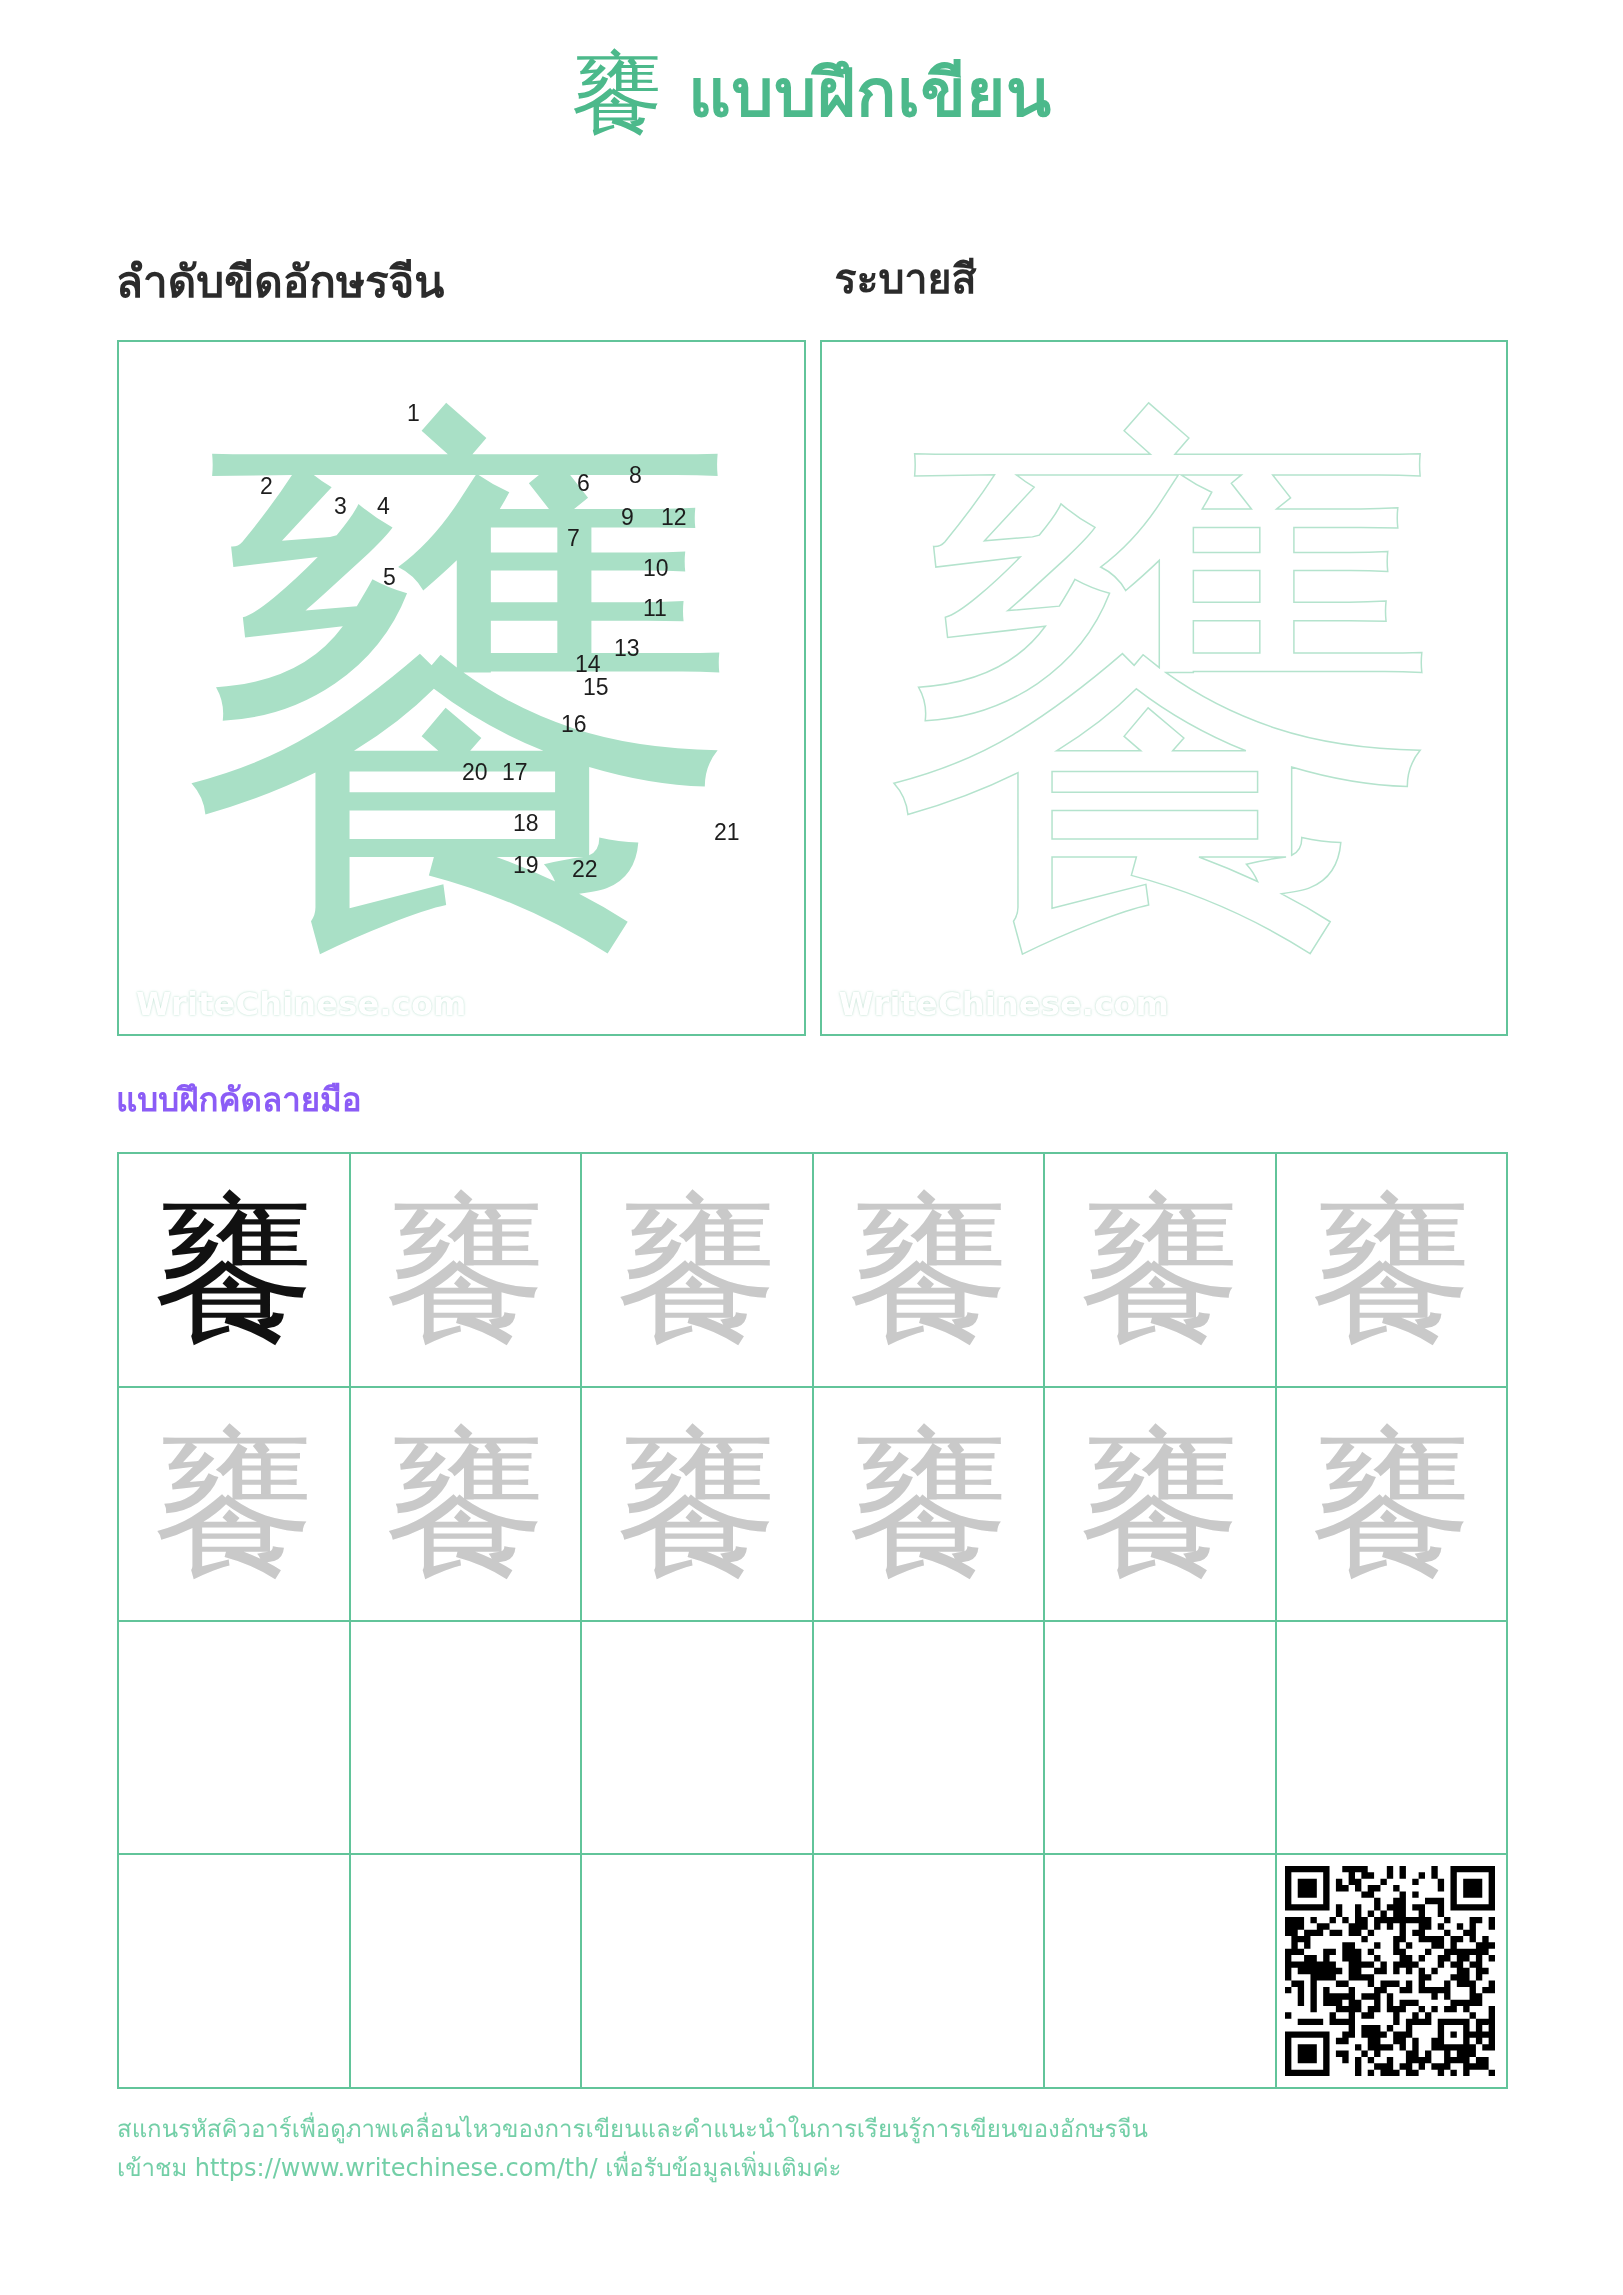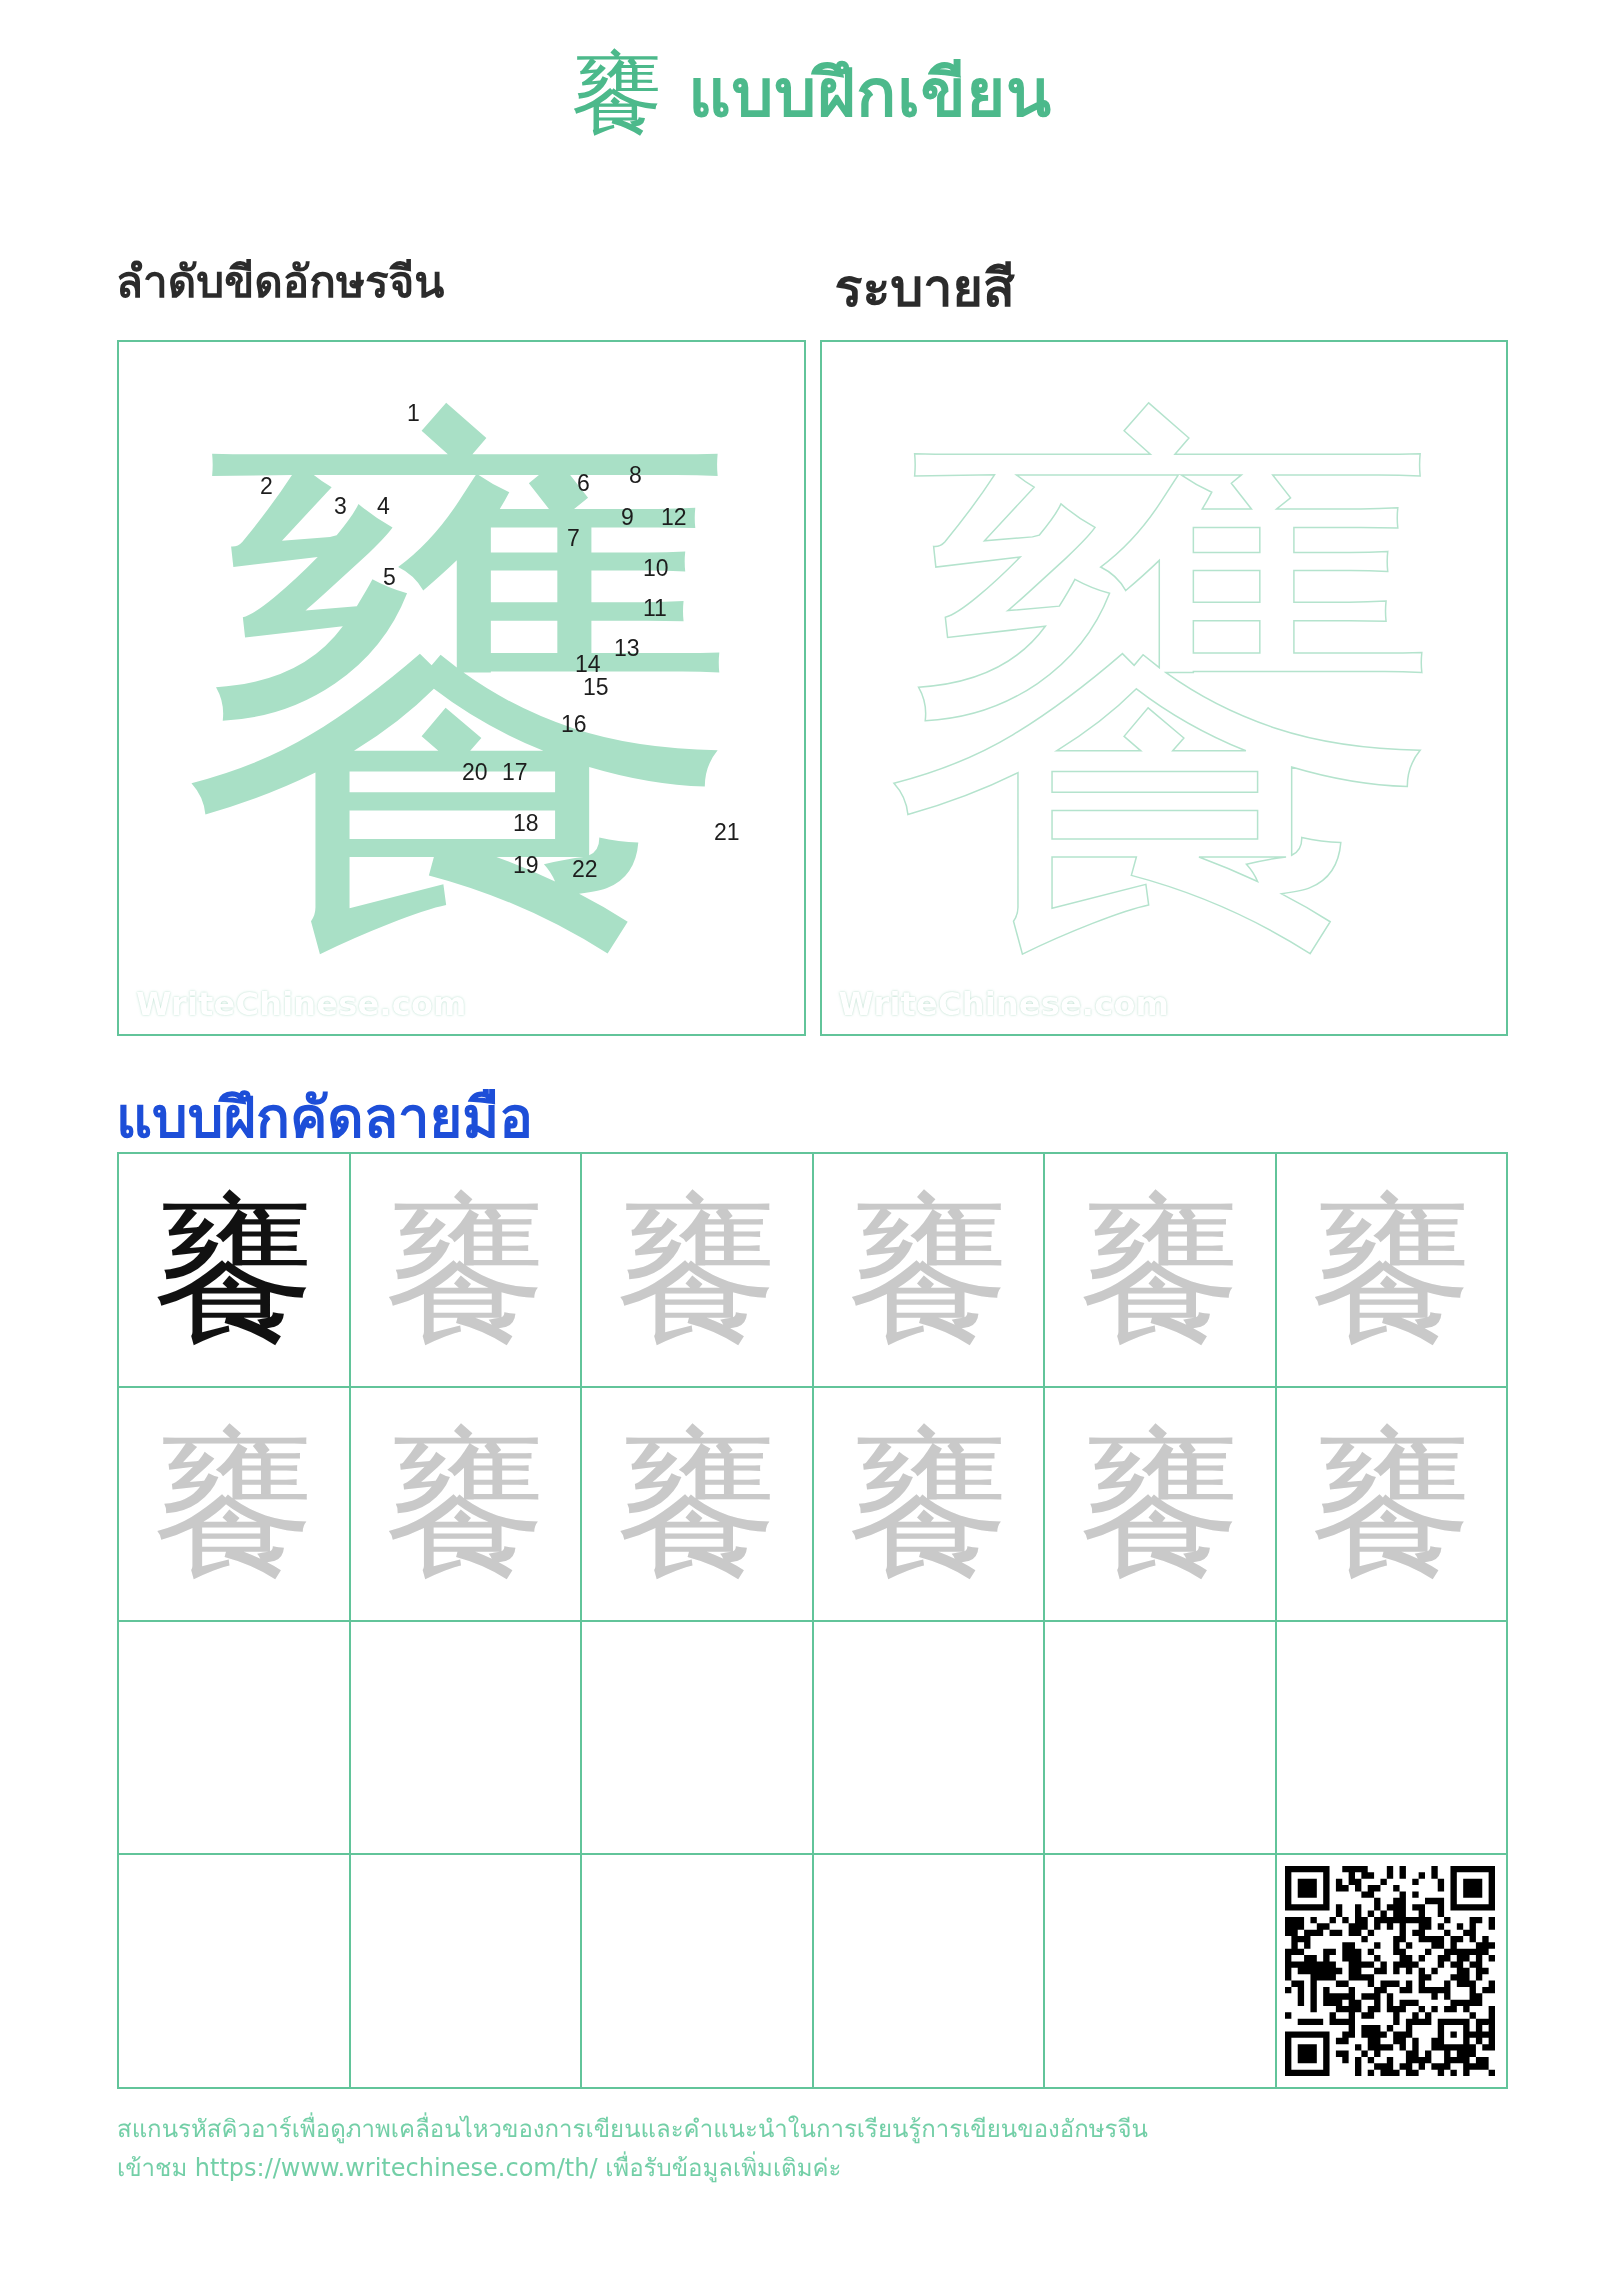--- a/index.html
+++ b/index.html
@@ -41,28 +41,28 @@
   
   .labels-row {
     position: absolute;
     left: 116px;
     top: 246px;
     width: 1391px;
     display: flex;
     justify-content: space-between;
   }
   .label-strokes { width: 696px; font-size: 44px; color: #2b2b2b; font-weight: bold; }
-  .label-color  { width: 696px; font-size: 52px; color: #2b2b2b; font-weight: bold; padding-left: 23px;}
+  .label-color  { width: 696px; font-size: 41px; color: #2b2b2b; font-weight: bold; padding-left: 23px;}
 
   .label-practice {
     position: absolute;
     left: 116px;
     top: 1073px;
-    font-size: 56px;
-    color: #1d4ed8;
+    font-size: 33px;
+    color: #8b5cf6;
     font-weight: bold;
   }
 
   
   .panels {
     position: absolute;
     left: 117px;
     top: 340px;
     width: 1391px;
     height: 696px;

